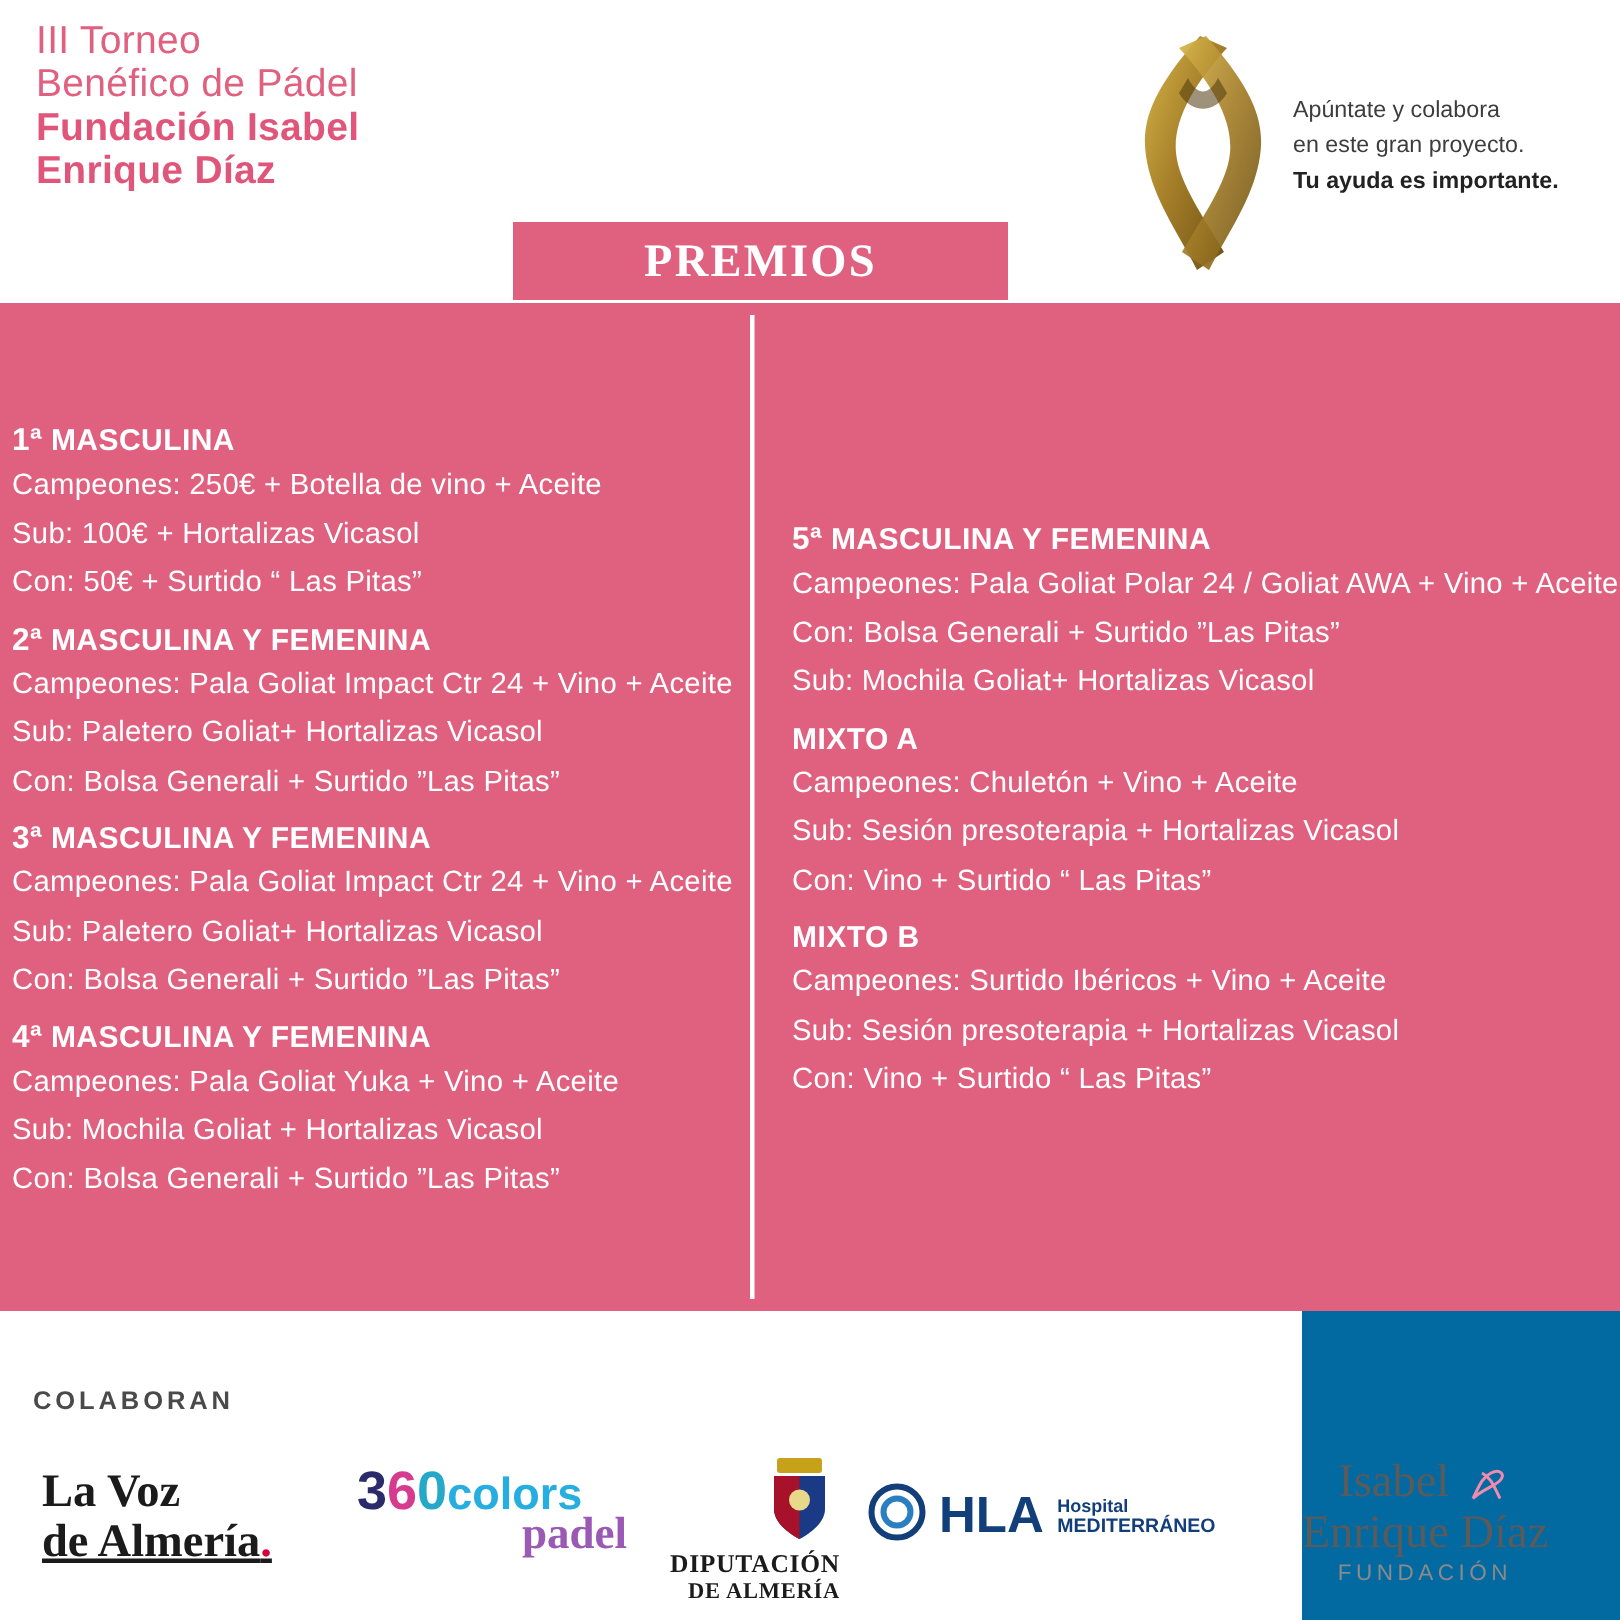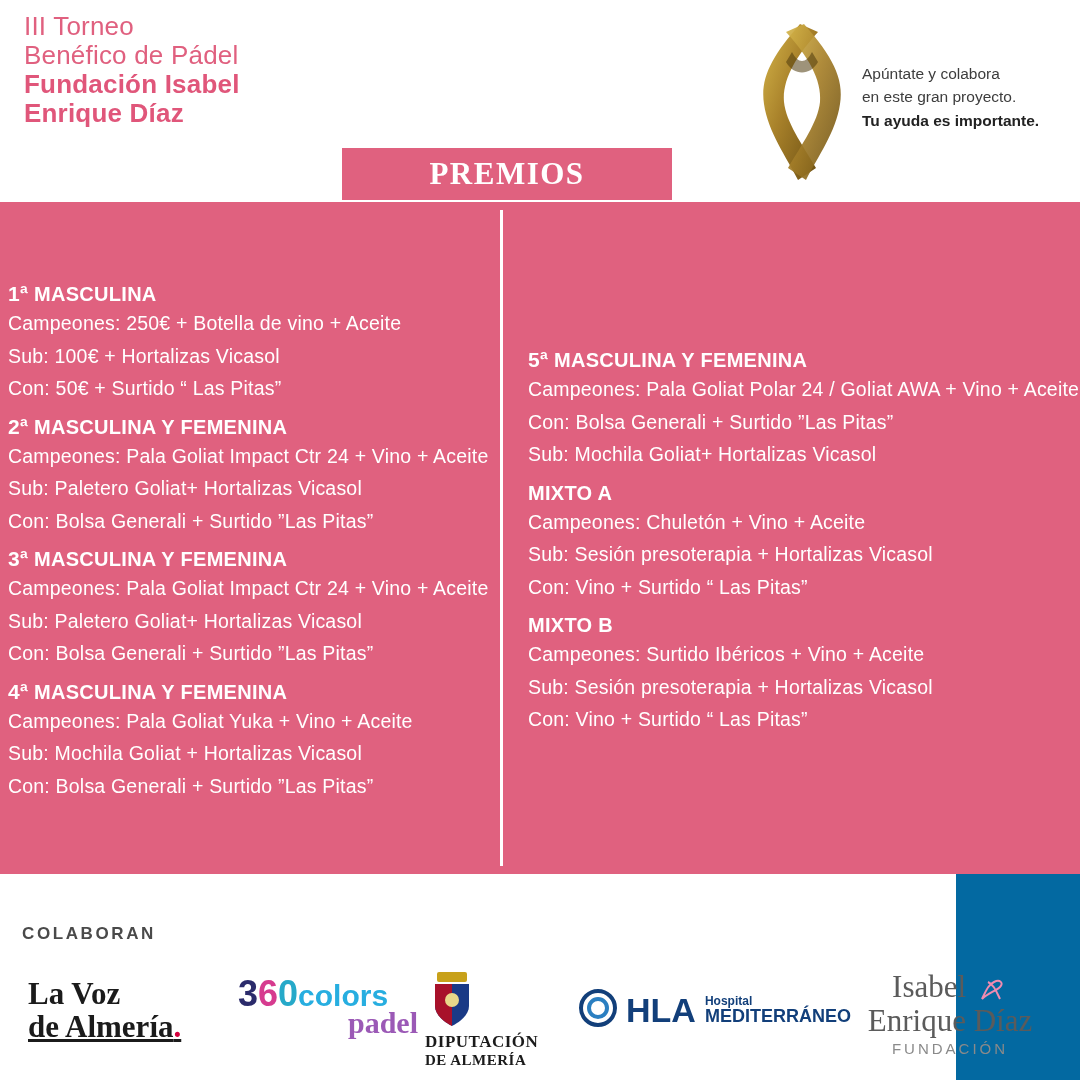--- a/index.html
+++ b/index.html
@@ -116,21 +116,21 @@
     line-height: 1.0;
     margin-bottom: 13px;
     white-space: nowrap;
   }
   .cat { margin-bottom: 16px; }
 
   
   .footer {
     position: absolute;
     left: 0; top: 874px;
-    width: 956px; height: 206px;
+    width: 868px; height: 206px;
     background: #ffffff;
   }
   .colaboran {
     position: absolute;
     left: 22px; top: 50px;
     font-size: 17px;
     font-weight: bold;
     letter-spacing: 2.6px;
     color: #4a4a4a;
   }
@@ -163,39 +163,39 @@
   
   .logo-360 { left: 238px; top: 6px; width: 180px; }
   .logo-360 .r1 { line-height: 1; }
   .logo-360 .n3 { font-size: 36px; font-weight: bold; color: #2b2b6b; font-family: "Liberation Sans", sans-serif;}
   .logo-360 .n6 { font-size: 36px; font-weight: bold; color: #d63b8f; font-family: "Liberation Sans", sans-serif;}
   .logo-360 .n0 { font-size: 36px; font-weight: bold; color: #26a9c9; font-family: "Liberation Sans", sans-serif;}
   .logo-360 .colors { font-size: 30px; font-weight: bold; color: #27aee0; font-family: "Liberation Sans", sans-serif;}
   .logo-360 .padel { font-size: 30px; font-weight: bold; color: #9b59b6; font-family: Liberation Serif, serif; margin-left: 50px; display:block; margin-top:-6px;text-align:right;}
 
   
-  .logo-dip { left: 425px; top: 0px; text-align: left; width: 120px; }
+  .logo-dip { left: 440px; top: 0px; text-align: right; width: 120px; }
   .logo-dip .txt1 {
     font-family: "Liberation Serif", serif;
     font-weight: bold; font-size: 17px; color: #1b1b1b; letter-spacing: .5px;
   }
   .logo-dip .txt2 {
     font-family: "Liberation Serif", serif;
     font-weight: bold; font-size: 15px; color: #1b1b1b; letter-spacing: .5px;
   }
 
   
   .logo-hla { left: 578px; top: 18px; display: flex; align-items: center; }
   .logo-hla .hla {
     font-size: 34px; font-weight: bold; color: #123f7a;
     font-family: "Liberation Sans", sans-serif; margin-left: 8px;
   }
   .logo-hla .sub { margin-left: 9px; line-height: 1.0; }
   .logo-hla .sub .s1 { font-size: 12px; font-weight: bold; color: #123f7a; display:block;}
-  .logo-hla .sub .s2 { font-size: 18px; font-weight: bold; color: #123f7a; display:block;}
+  .logo-hla .sub .s2 { font-size: 13px; font-weight: bold; color: #123f7a; display:block;}
 
   
   .logo-ied { left: 830px; top: 0px; width: 240px; text-align: center;}
   .logo-ied .i1 {
     font-family: "Liberation Serif", serif;
     font-size: 31px; color: #5b5b5b; line-height: 1.1;
   }
   .logo-ied .i2 {
     font-family: "Liberation Serif", serif;
     font-size: 31px; color: #5b5b5b; line-height: 1.1;

